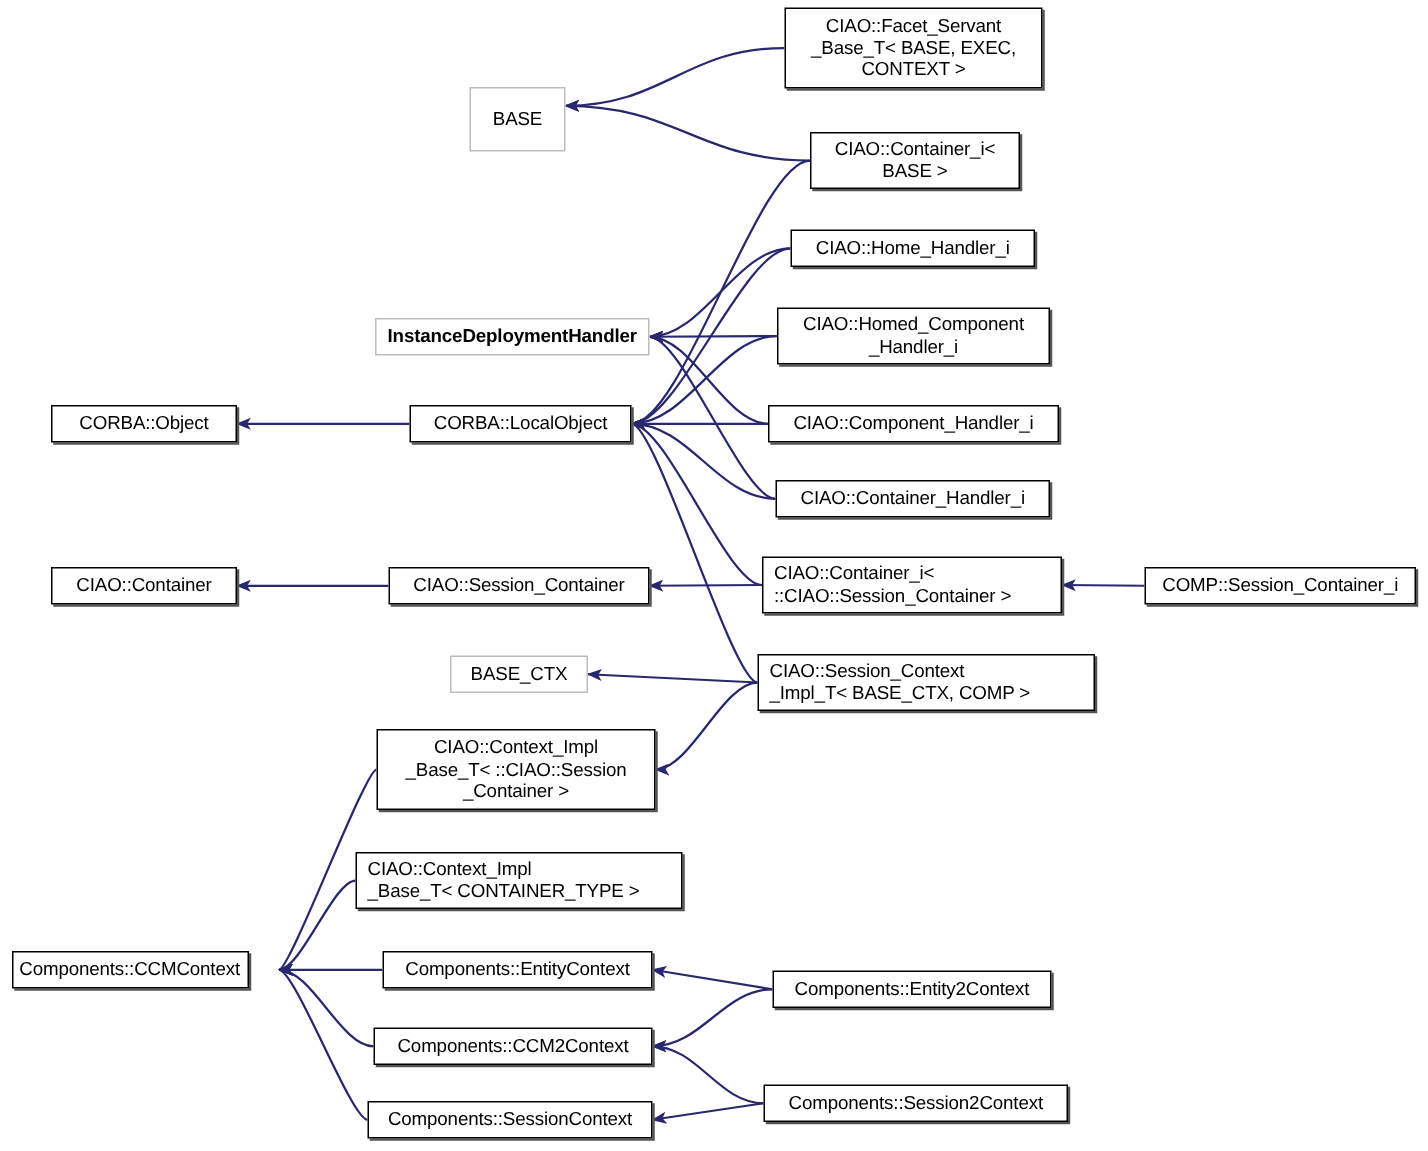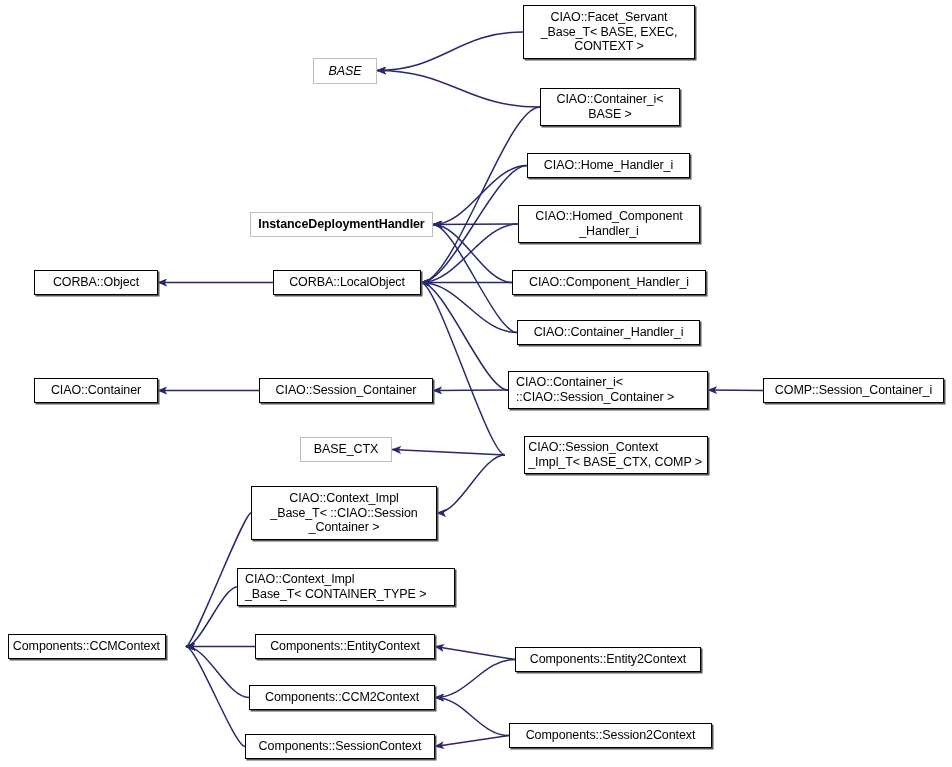--- a/index.html
+++ b/index.html
@@ -56,38 +56,38 @@
         <path d="M515,659.5 C482.106,659.5 467.894,697.5 435,697.5"></path>
         <path d="M509,735.5 C479.106,735.5 464.894,697.5 435,697.5"></path>
         <path d="M509,735.5 L435,746.5"></path>
       </g>
   </svg>
 
   <div id="node-layer">
       <div class="node solid" style="left: 523px; top: 5px; width: 172px; height: 54px;"><span class="txt">CIAO::Facet_Servant
 _Base_T&lt; BASE, EXEC,
 CONTEXT &gt;</span></div>
-      <div class="node faint" style="left: 313px; top: 58px; width: 64px; height: 26px; font-style: italic;"><span class="txt">BASE</span></div>
+      <div class="node faint" style="left: 313px; top: 58px; width: 64px; height: 43px;"><span class="txt">BASE</span></div>
       <div class="node solid" style="left: 540px; top: 88px; width: 140px; height: 38px;"><span class="txt">CIAO::Container_i&lt;
 BASE &gt;</span></div>
       <div class="node solid" style="left: 527px; top: 153px; width: 163px; height: 25px;"><span class="txt">CIAO::Home_Handler_i</span></div>
       <div class="node solid" style="left: 518px; top: 205px; width: 182px; height: 38px;"><span class="txt">CIAO::Homed_Component
 _Handler_i</span></div>
       <div class="node faint" style="left: 250px; top: 212px; width: 183px; height: 25px; font-weight: bold;"><span class="txt">InstanceDeploymentHandler</span></div>
       <div class="node solid" style="left: 34px; top: 270px; width: 124px; height: 25px;"><span class="txt">CORBA::Object</span></div>
       <div class="node solid" style="left: 273px; top: 270px; width: 148px; height: 25px;"><span class="txt">CORBA::LocalObject</span></div>
       <div class="node solid" style="left: 512px; top: 270px; width: 194px; height: 25px;"><span class="txt">CIAO::Component_Handler_i</span></div>
       <div class="node solid" style="left: 517px; top: 320px; width: 183px; height: 25px;"><span class="txt">CIAO::Container_Handler_i</span></div>
       <div class="node solid" style="left: 34px; top: 378px; width: 124px; height: 25px;"><span class="txt">CIAO::Container</span></div>
       <div class="node solid" style="left: 259px; top: 378px; width: 174px; height: 25px;"><span class="txt">CIAO::Session_Container</span></div>
       <div class="node solid lefty" style="left: 508px; top: 371px; width: 200px; height: 38px;"><span class="txt">CIAO::Container_i&lt;
 ::CIAO::Session_Container &gt;</span></div>
       <div class="node solid" style="left: 763px; top: 378px; width: 181px; height: 25px;"><span class="txt">COMP::Session_Container_i</span></div>
       <div class="node faint" style="left: 300px; top: 437px; width: 92px; height: 25px;"><span class="txt">BASE_CTX</span></div>
-      <div class="node solid lefty" style="left: 524px; top: 436px; width: 184px; height: 38px;"><span class="txt">CIAO::Session_Context
+      <div class="node solid lefty" style="left: 505px; top: 436px; width: 225px; height: 38px;"><span class="txt">CIAO::Session_Context
 _Impl_T&lt; BASE_CTX, COMP &gt;</span></div>
       <div class="node solid" style="left: 251px; top: 486px; width: 186px; height: 54px;"><span class="txt">CIAO::Context_Impl
 _Base_T&lt; ::CIAO::Session
 _Container &gt;</span></div>
       <div class="node solid lefty" style="left: 237px; top: 568px; width: 218px; height: 38px;"><span class="txt">CIAO::Context_Impl
 _Base_T&lt; CONTAINER_TYPE &gt;</span></div>
       <div class="node solid" style="left: 8px; top: 634px; width: 158px; height: 25px;"><span class="txt">Components::CCMContext</span></div>
       <div class="node solid" style="left: 255px; top: 634px; width: 180px; height: 25px;"><span class="txt">Components::EntityContext</span></div>
       <div class="node solid" style="left: 515px; top: 647px; width: 186px; height: 25px;"><span class="txt">Components::Entity2Context</span></div>
       <div class="node solid" style="left: 249px; top: 685px; width: 186px; height: 25px;"><span class="txt">Components::CCM2Context</span></div>

